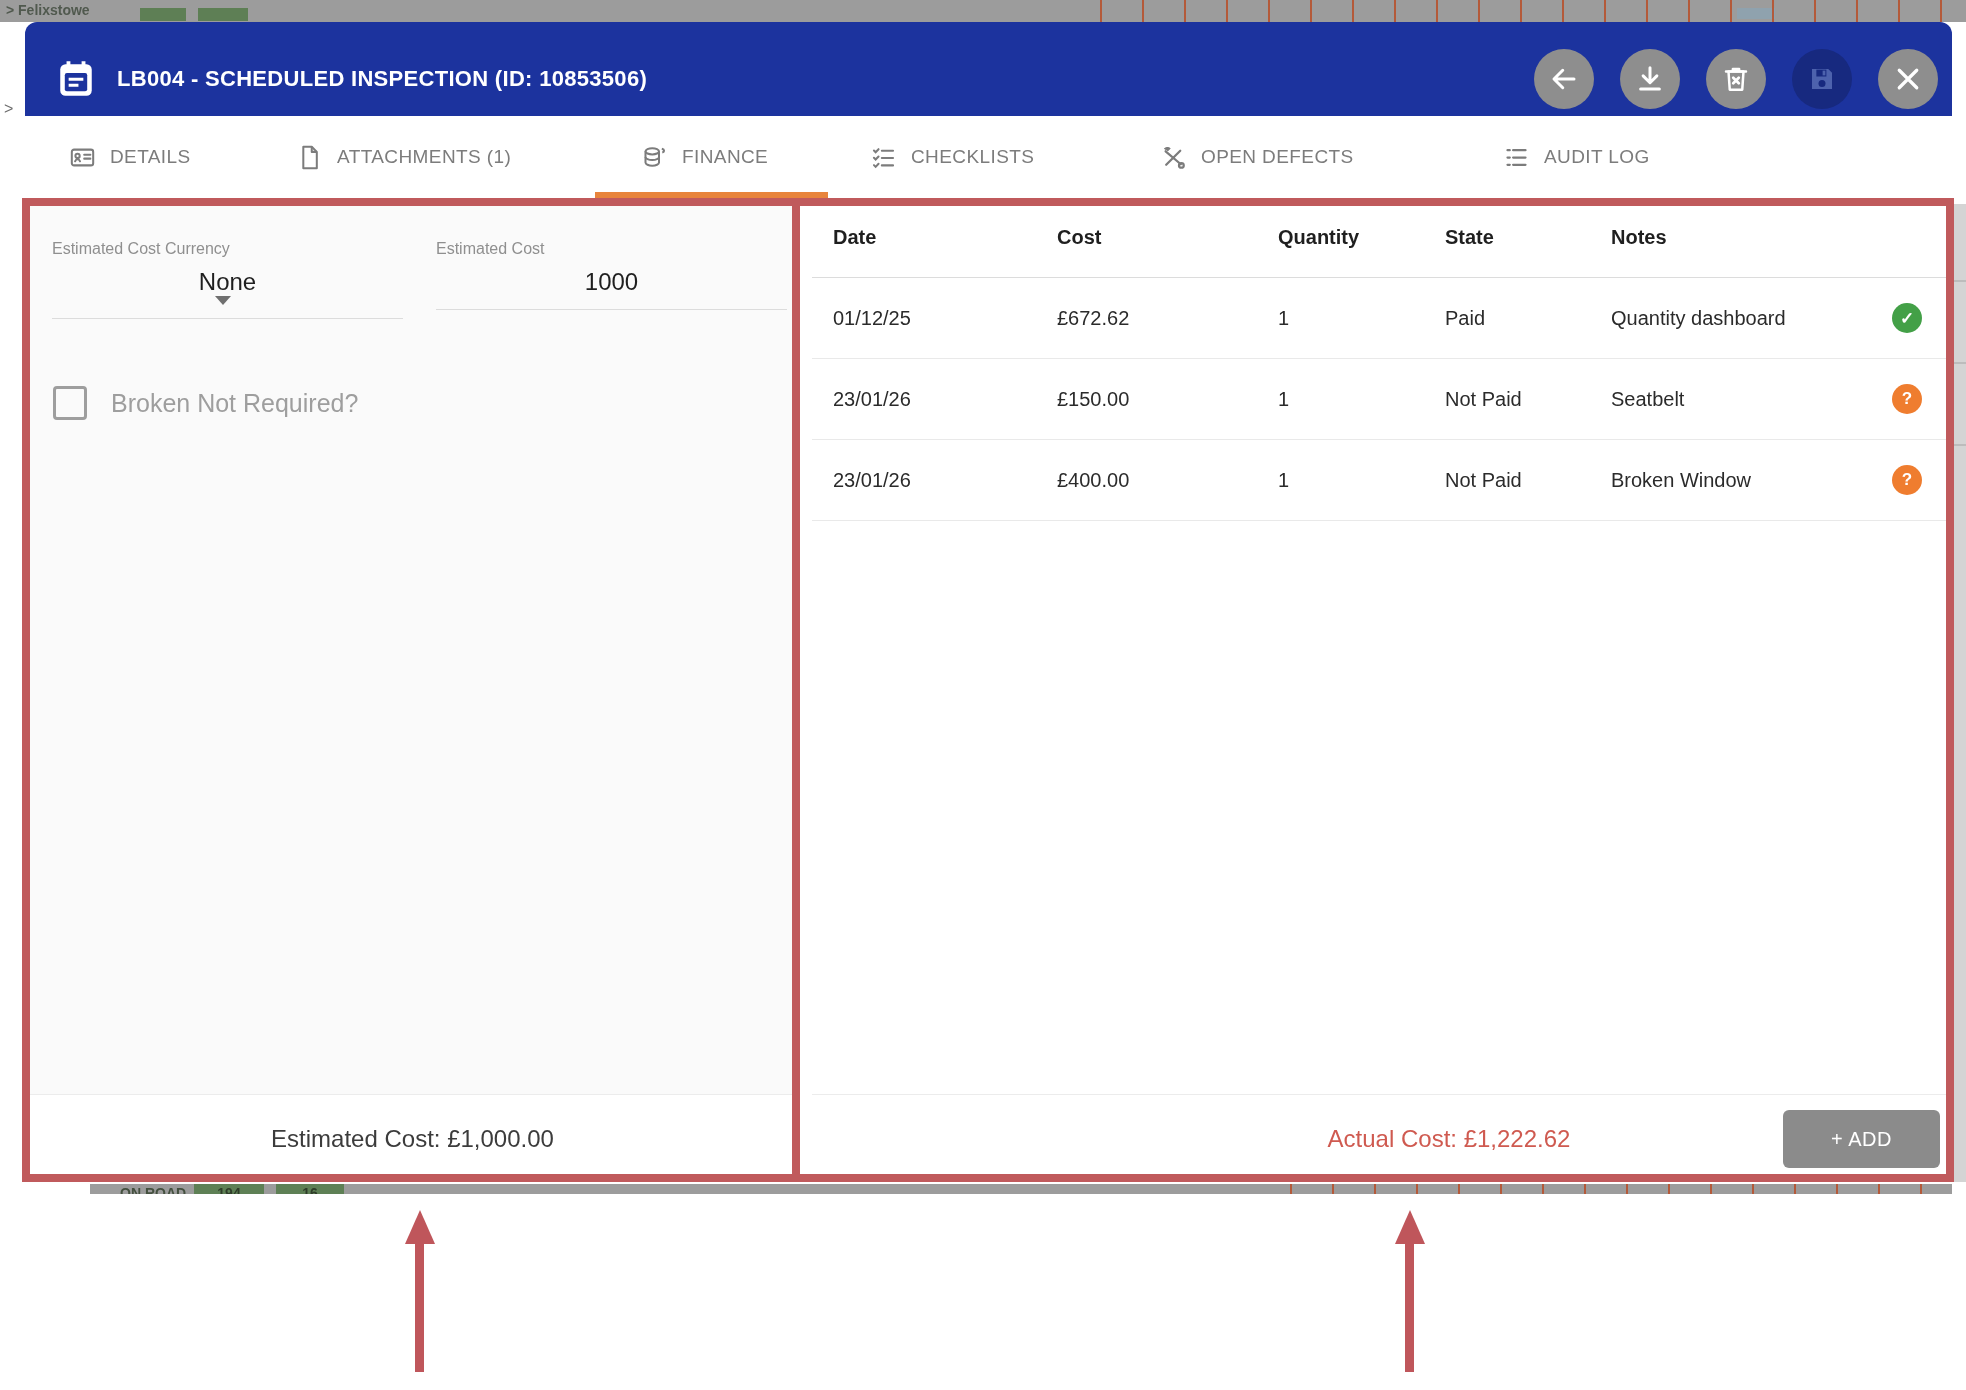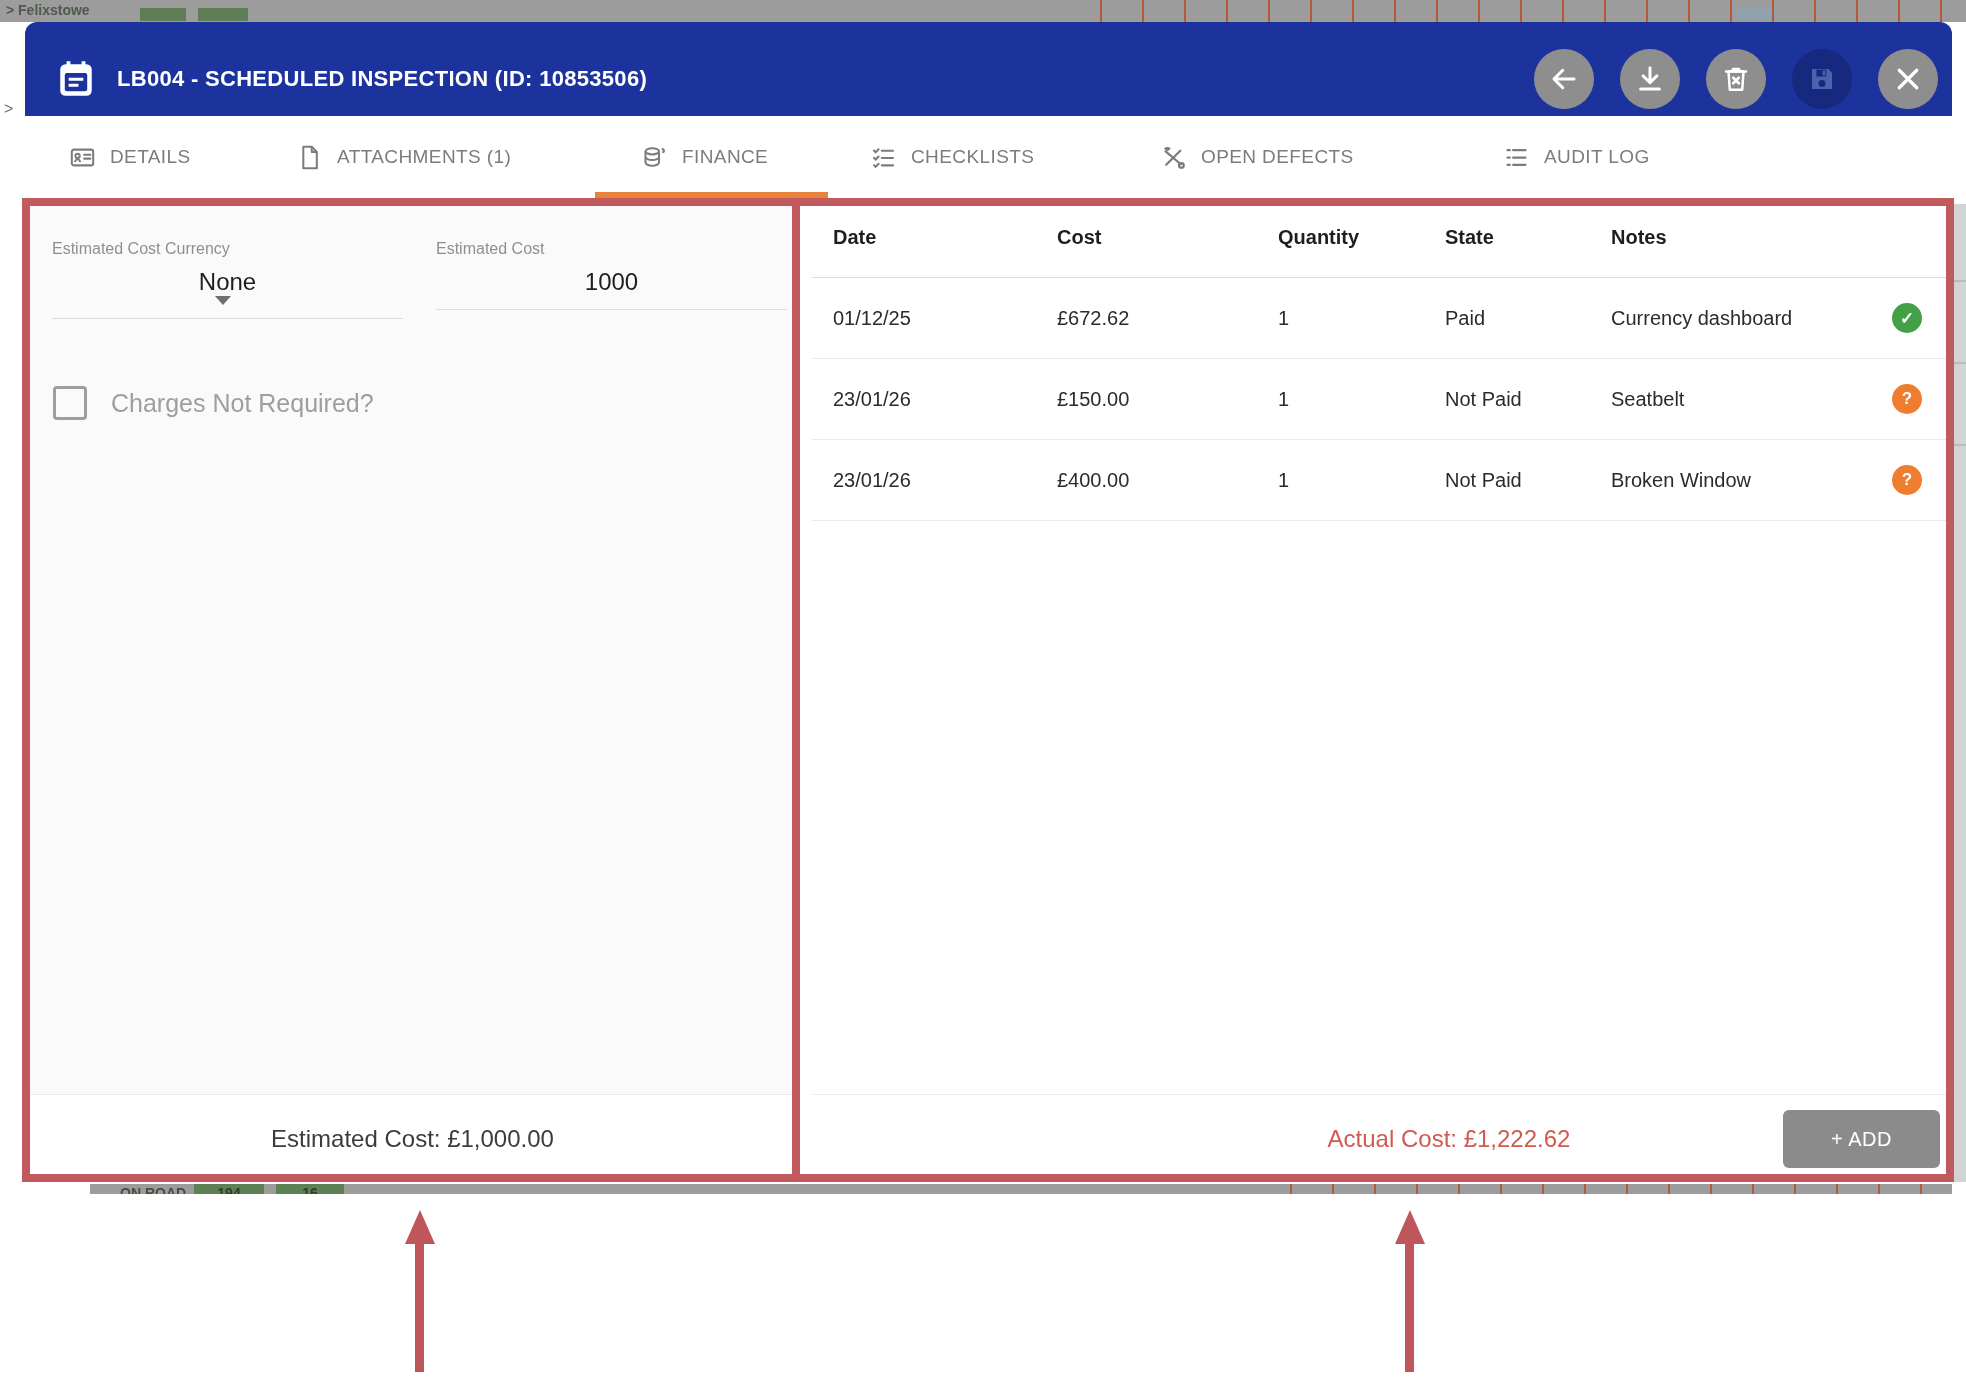--- a/index.html
+++ b/index.html
@@ -221,21 +221,21 @@
           </div>
           <div class="field field-cost">
             <span class="f-label">Estimated Cost</span>
             <div class="f-value-line">
               <span class="f-value">1000</span>
             </div>
           </div>
         </div>
         <div class="checkbox-row">
           <span class="checkbox"></span>
-          <span class="checkbox-label">Charges Not Required?</span>
+          <span class="checkbox-label">Broken Not Required?</span>
         </div>
       </div>
       <div class="panel-footer">
         <span class="footer-total-left">Estimated Cost: £1,000.00</span>
       </div>
     </div>
 
     <div class="panel-right">
       <div class="panel-main">
         <div class="t-row t-head">
@@ -244,21 +244,21 @@
           <span>Quantity</span>
           <span>State</span>
           <span>Notes</span>
           <span></span>
         </div>
         <div class="t-row t-data">
           <span>01/12/25</span>
           <span>£672.62</span>
           <span>1</span>
           <span>Paid</span>
-          <span>Currency dashboard</span>
+          <span>Quantity dashboard</span>
           <span class="status-dot st-green">✓</span>
         </div>
         <div class="t-row t-data">
           <span>23/01/26</span>
           <span>£150.00</span>
           <span>1</span>
           <span>Not Paid</span>
           <span>Seatbelt</span>
           <span class="status-dot st-orange">?</span>
         </div>

